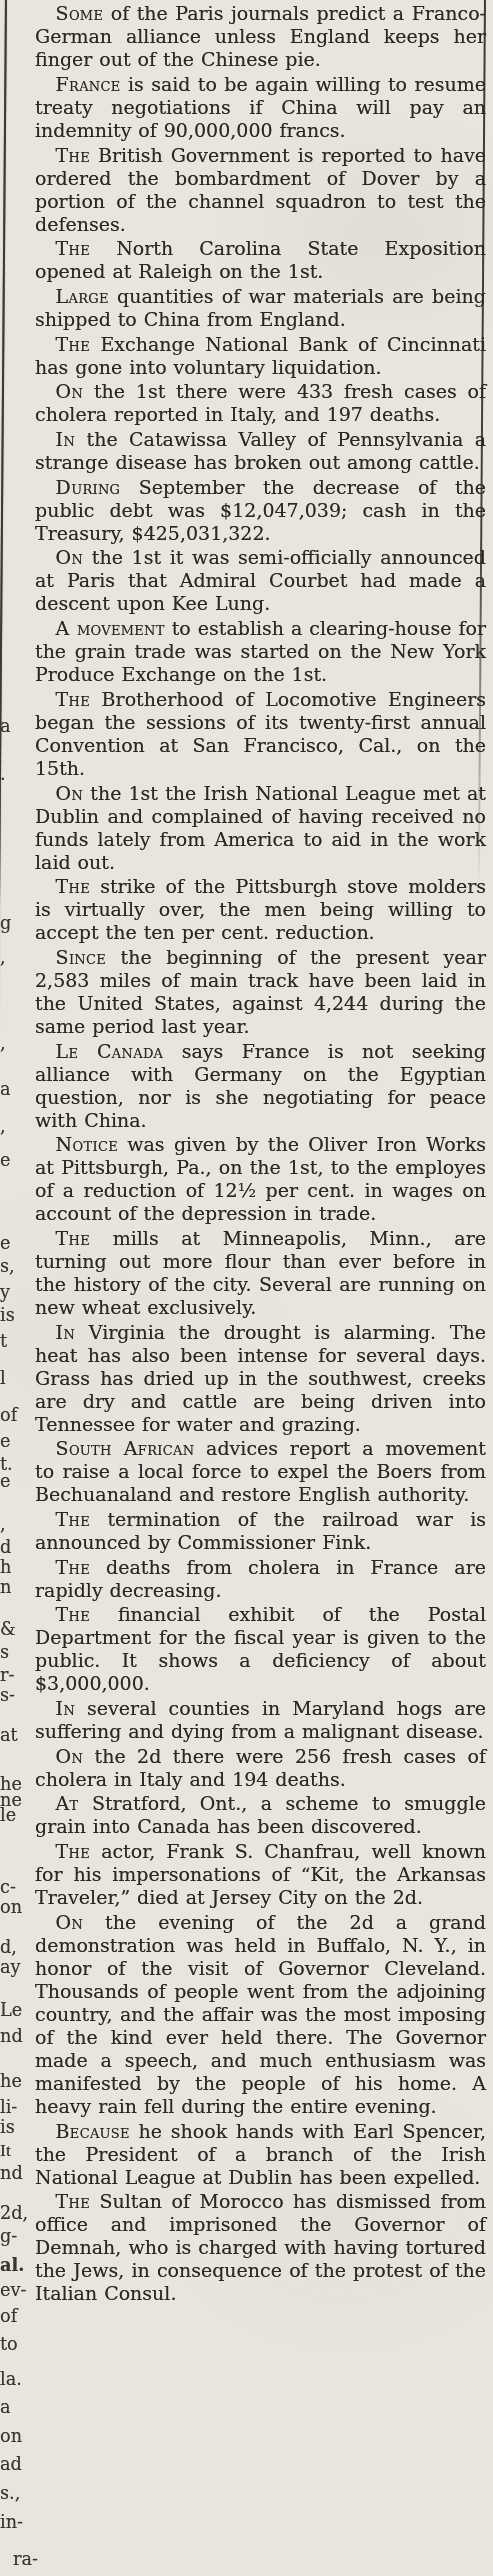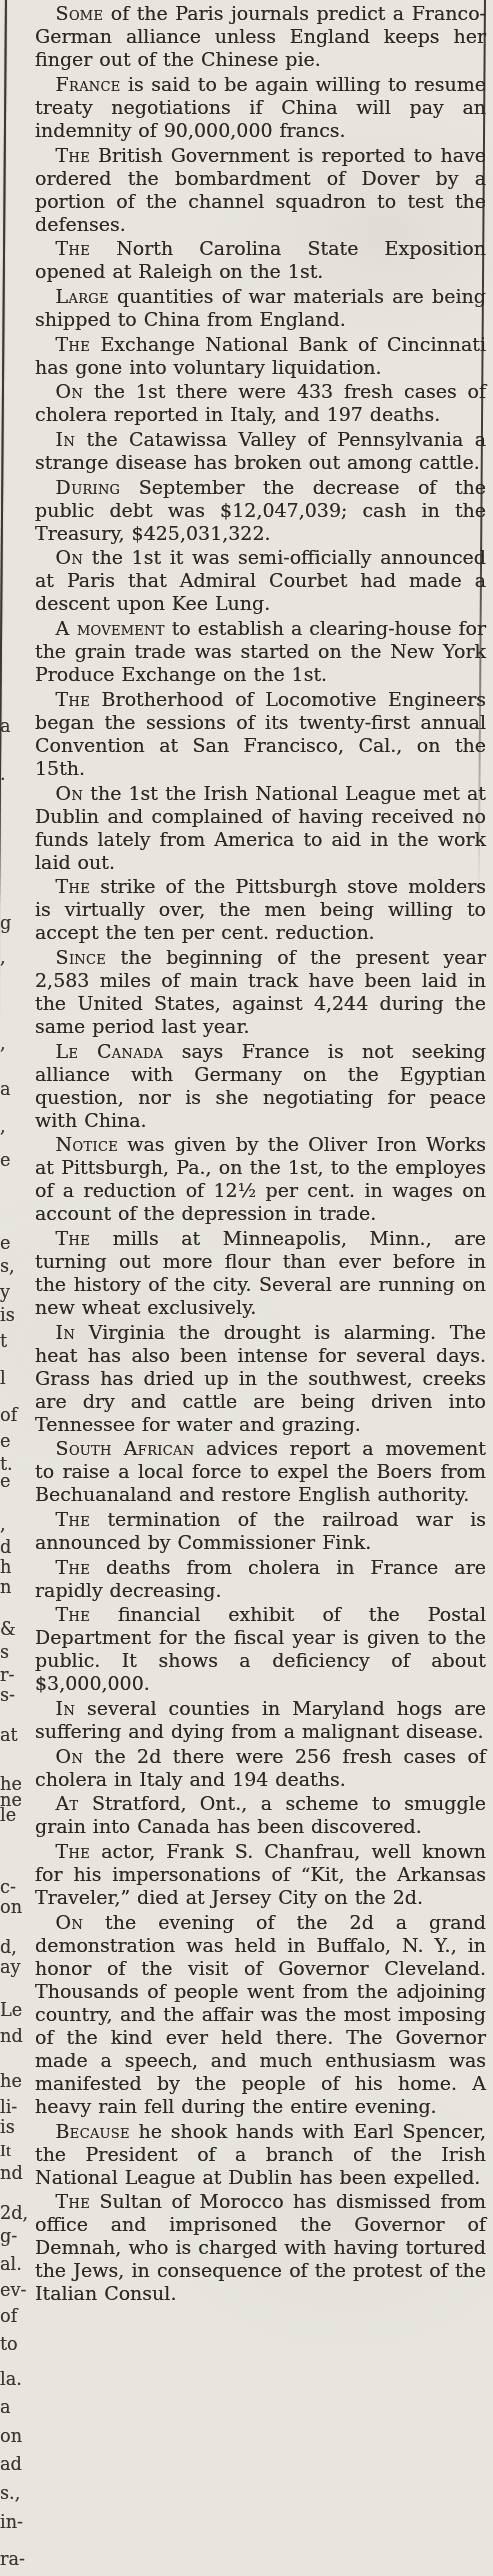--- a/index.html
+++ b/index.html
@@ -94,31 +94,31 @@
     <span class="frag" style="top: 1959px;">ay</span>
     <span class="frag" style="top: 2002px;">Le</span>
     <span class="frag" style="top: 2028px;">nd</span>
     <span class="frag" style="top: 2073px;">he</span>
     <span class="frag" style="top: 2099px;">li-</span>
     <span class="frag" style="top: 2119px;">is</span>
     <span class="frag" style="top: 2142px; font-family: Liberation Serif, serif;">It</span>
     <span class="frag" style="top: 2165px;">nd</span>
     <span class="frag" style="top: 2205px;">2d,</span>
     <span class="frag" style="top: 2228px;">g-</span>
-    <span class="frag" style="top: 2256px;">al.</span>
+    <span class="frag" style="top: 2256px; font-weight: bold;">al.</span>
     <span class="frag" style="top: 2282px;">ev-</span>
     <span class="frag" style="top: 2308px;">of</span>
     <span class="frag" style="top: 2336px;">to</span>
     <span class="frag" style="top: 2371px;">la.</span>
     <span class="frag" style="top: 2399px;">a</span>
     <span class="frag" style="top: 2428px;">on</span>
     <span class="frag" style="top: 2456px;">ad</span>
     <span class="frag" style="top: 2485px;">s.,</span>
     <span class="frag" style="top: 2514px;">in-</span>
-    <span class="frag" style="top: 2551px;">ra-</span>
+    <span class="frag" style="top: 2551px; margin-left: 13px;">ra-</span>
   </div>
 
 <div class="rule-left"></div>
 <div class="rule-right"></div>
 
 <div class="column" id="news-column">
     <p class="news-item"><span class="lead">Some</span><span> of the Paris journals predict a Franco-German alliance unless England keeps her finger out of the Chinese pie.</span></p>
     <p class="news-item"><span class="lead">France</span><span> is said to be again willing to resume treaty negotiations if China will pay an indemnity of 90,000,000 francs.</span></p>
     <p class="news-item"><span class="lead">The</span><span> British Government is reported to have ordered the bombardment of Dover by a portion of the channel squadron to test the defenses.</span></p>
     <p class="news-item"><span class="lead">The</span><span> North Carolina State Exposition opened at Raleigh on the 1st.</span></p>

